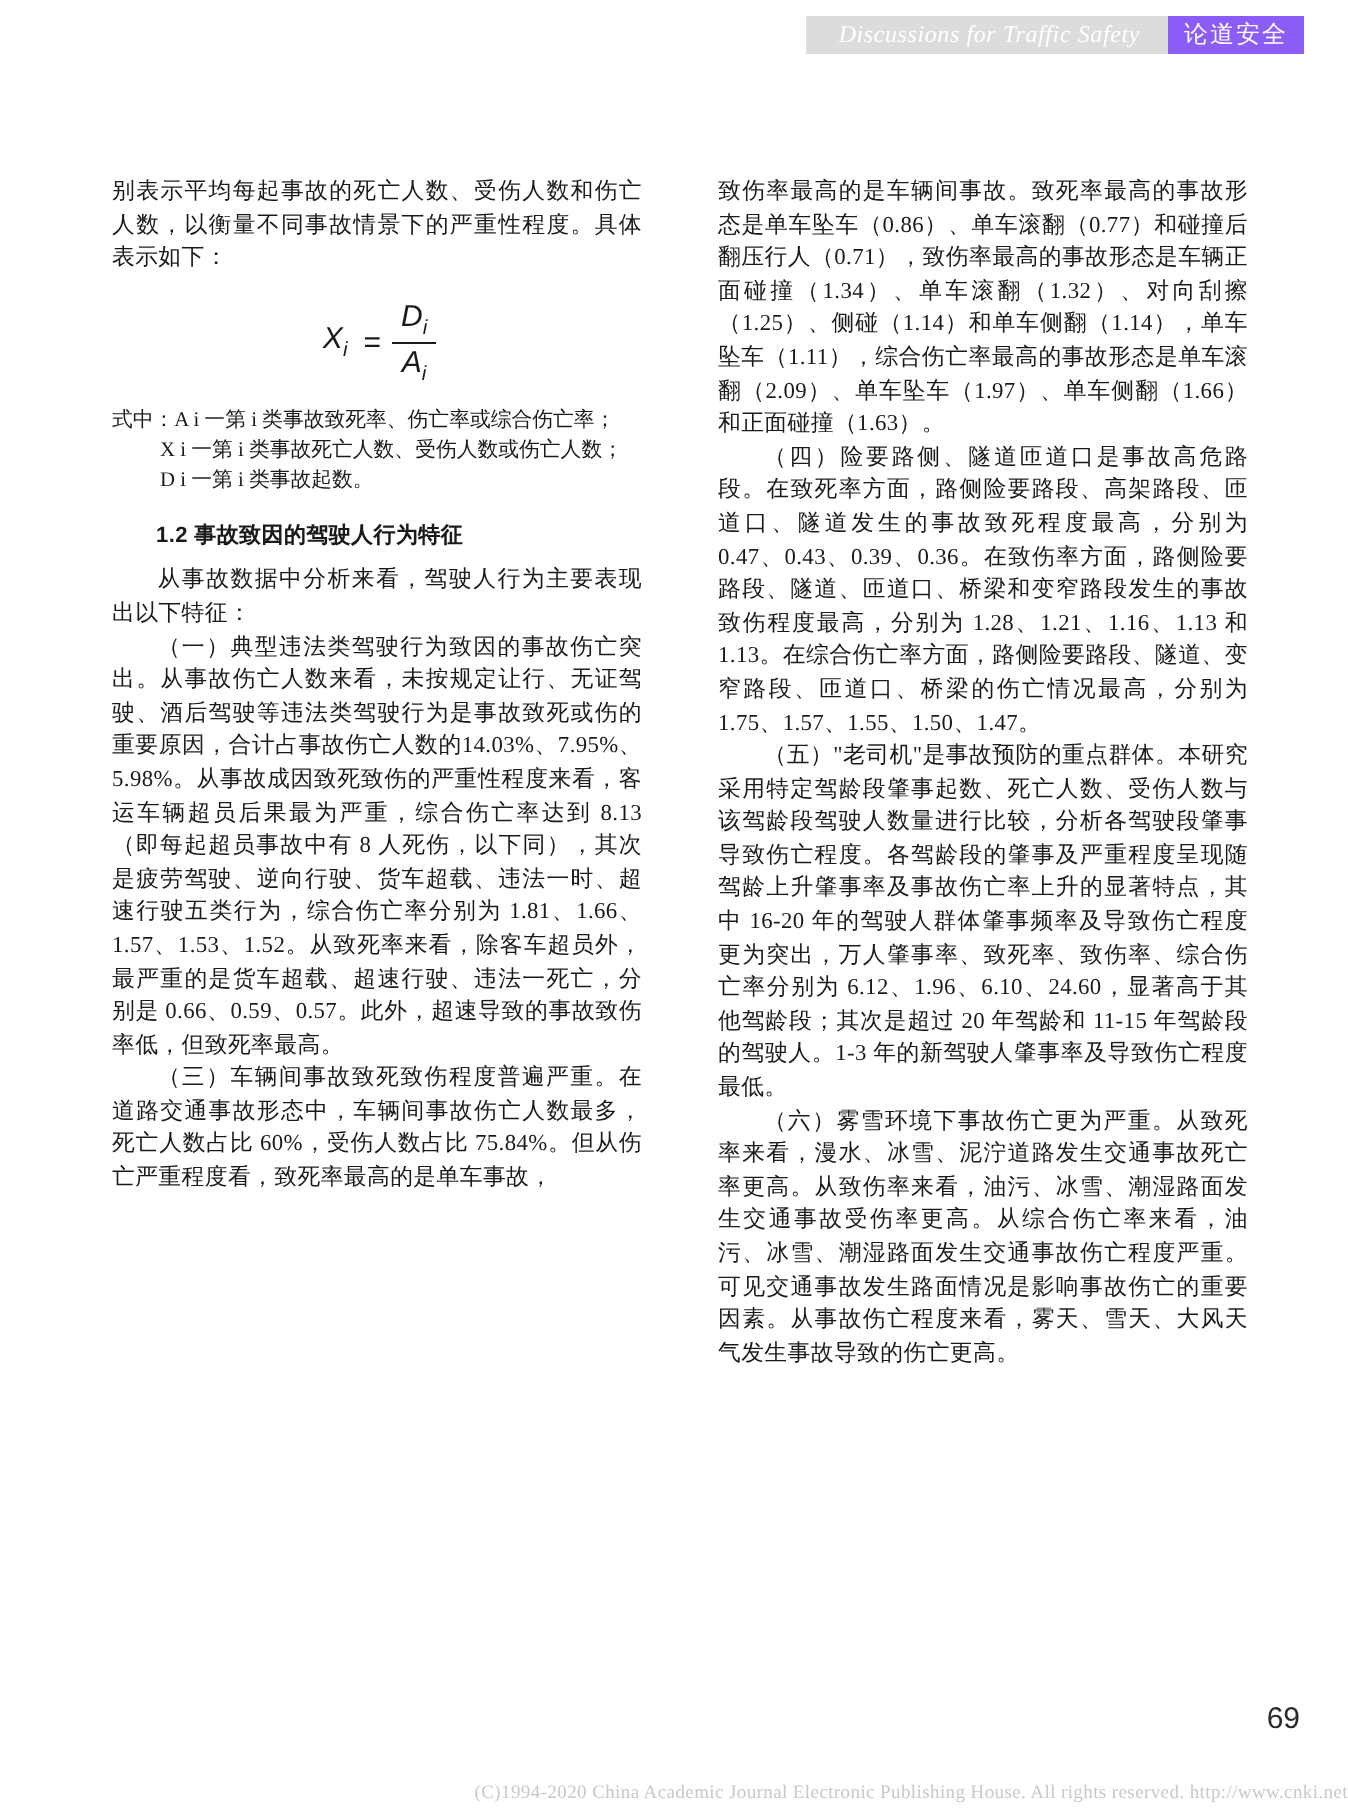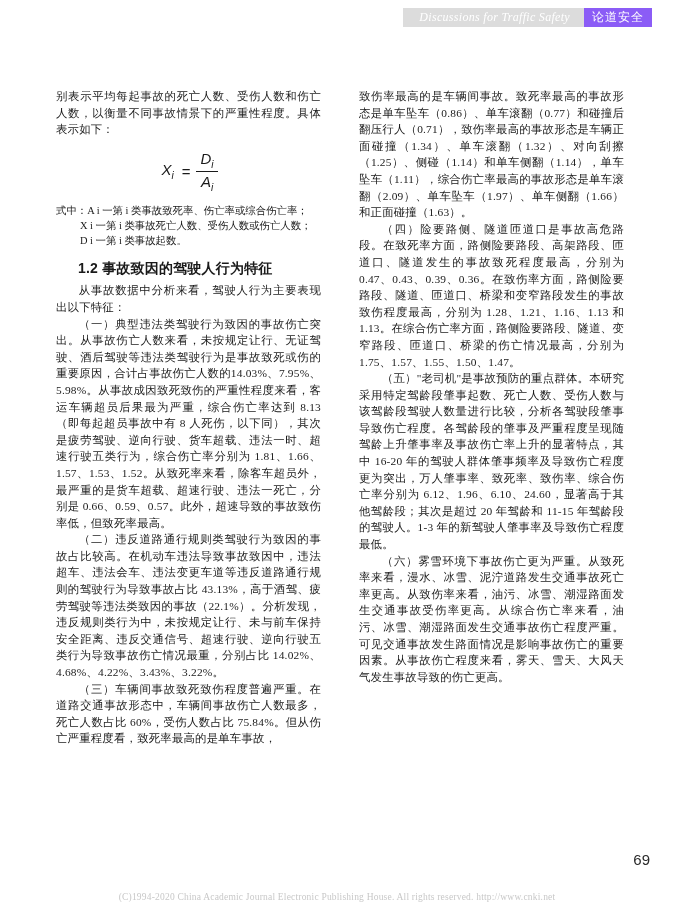--- a/index.html
+++ b/index.html
@@ -73,21 +73,21 @@
     text-justify: inter-ideograph;
     text-indent: 0;
     letter-spacing: 0.2px;
   }
   p.indent {
     text-indent: 22.8px;
   }
   .sec-head {
     font-family: "Liberation Sans", "DejaVu Sans", sans-serif;
     font-weight: bold;
-    font-size: 14px;
+    font-size: 11px;
     line-height: 16.6px;
     margin: 12px 0 6px 22px;
     letter-spacing: 0.2px;
   }
 
   
   .formula {
     text-align: center;
     margin: 12px 0 10px 0;
     font-family: Liberation Sans, sans-serif;
@@ -141,21 +141,21 @@
     bottom: 36px;
     font-family: "Liberation Sans", "DejaVu Sans", sans-serif;
     font-size: 15px;
     color: #2b2b2b;
   }
   .footer-note {
     position: absolute;
     left: 0px;
     bottom: 2px;
     width: 674px;
-    text-align: center;
+    text-align: right;
     font-family: "Liberation Serif", serif;
     font-size: 9.5px;
     color: #c8c8c8;
     letter-spacing: 0.2px;
     white-space: nowrap;
     overflow: hidden;
   }
 </style>
 </head>
 <body>
@@ -180,21 +180,20 @@
       <div class="legend">
         <span class="legend-line l1">式中：A i 一第 i 类事故致死率、伤亡率或综合伤亡率；</span>
         <span class="legend-line l2">X i 一第 i 类事故死亡人数、受伤人数或伤亡人数；</span>
         <span class="legend-line l3">D i 一第 i 类事故起数。</span>
       </div>
 
       <div class="sec-head">1.2 事故致因的驾驶人行为特征</div>
 
       <p class="body indent">从事故数据中分析来看，驾驶人行为主要表现出以下特征：</p>
       <p class="body indent">（一）典型违法类驾驶行为致因的事故伤亡突出。从事故伤亡人数来看，未按规定让行、无证驾驶、酒后驾驶等违法类驾驶行为是事故致死或伤的重要原因，合计占事故伤亡人数的14.03%、7.95%、5.98%。从事故成因致死致伤的严重性程度来看，客运车辆超员后果最为严重，综合伤亡率达到 8.13（即每起超员事故中有 8 人死伤，以下同），其次是疲劳驾驶、逆向行驶、货车超载、违法一时、超速行驶五类行为，综合伤亡率分别为 1.81、1.66、1.57、1.53、1.52。从致死率来看，除客车超员外，最严重的是货车超载、超速行驶、违法一死亡，分别是 0.66、0.59、0.57。此外，超速导致的事故致伤率低，但致死率最高。</p>
-      <p class="body indent">（二）违反道路通行规则类驾驶行为致因的事故占比较高。在机动车违法导致事故致因中，违法超车、违法会车、违法变更车道等违反道路通行规则的驾驶行为导致事故占比 43.13%，高于酒驾、疲劳驾驶等违法类致因的事故（22.1%）。分析发现，违反规则类行为中，未按规定让行、未与前车保持安全距离、违反交通信号、超速行驶、逆向行驶五类行为导致事故伤亡情况最重，分别占比 14.02%、4.68%、4.22%、3.43%、3.22%。</p>
       <p class="body indent">（三）车辆间事故致死致伤程度普遍严重。在道路交通事故形态中，车辆间事故伤亡人数最多，死亡人数占比 60%，受伤人数占比 75.84%。但从伤亡严重程度看，致死率最高的是单车事故，</p>
     </div>
 
     <div class="col">
       <p class="body">致伤率最高的是车辆间事故。致死率最高的事故形态是单车坠车（0.86）、单车滚翻（0.77）和碰撞后翻压行人（0.71），致伤率最高的事故形态是车辆正面碰撞（1.34）、单车滚翻（1.32）、对向刮擦（1.25）、侧碰（1.14）和单车侧翻（1.14），单车坠车（1.11），综合伤亡率最高的事故形态是单车滚翻（2.09）、单车坠车（1.97）、单车侧翻（1.66）和正面碰撞（1.63）。</p>
       <p class="body indent">（四）险要路侧、隧道匝道口是事故高危路段。在致死率方面，路侧险要路段、高架路段、匝道口、隧道发生的事故致死程度最高，分别为 0.47、0.43、0.39、0.36。在致伤率方面，路侧险要路段、隧道、匝道口、桥梁和变窄路段发生的事故致伤程度最高，分别为 1.28、1.21、1.16、1.13 和 1.13。在综合伤亡率方面，路侧险要路段、隧道、变窄路段、匝道口、桥梁的伤亡情况最高，分别为 1.75、1.57、1.55、1.50、1.47。</p>
       <p class="body indent">（五）"老司机"是事故预防的重点群体。本研究采用特定驾龄段肇事起数、死亡人数、受伤人数与该驾龄段驾驶人数量进行比较，分析各驾驶段肇事导致伤亡程度。各驾龄段的肇事及严重程度呈现随驾龄上升肇事率及事故伤亡率上升的显著特点，其中 16-20 年的驾驶人群体肇事频率及导致伤亡程度更为突出，万人肇事率、致死率、致伤率、综合伤亡率分别为 6.12、1.96、6.10、24.60，显著高于其他驾龄段；其次是超过 20 年驾龄和 11-15 年驾龄段的驾驶人。1-3 年的新驾驶人肇事率及导致伤亡程度最低。</p>
       <p class="body indent">（六）雾雪环境下事故伤亡更为严重。从致死率来看，漫水、冰雪、泥泞道路发生交通事故死亡率更高。从致伤率来看，油污、冰雪、潮湿路面发生交通事故受伤率更高。从综合伤亡率来看，油污、冰雪、潮湿路面发生交通事故伤亡程度严重。可见交通事故发生路面情况是影响事故伤亡的重要因素。从事故伤亡程度来看，雾天、雪天、大风天气发生事故导致的伤亡更高。</p>
     </div>
 

